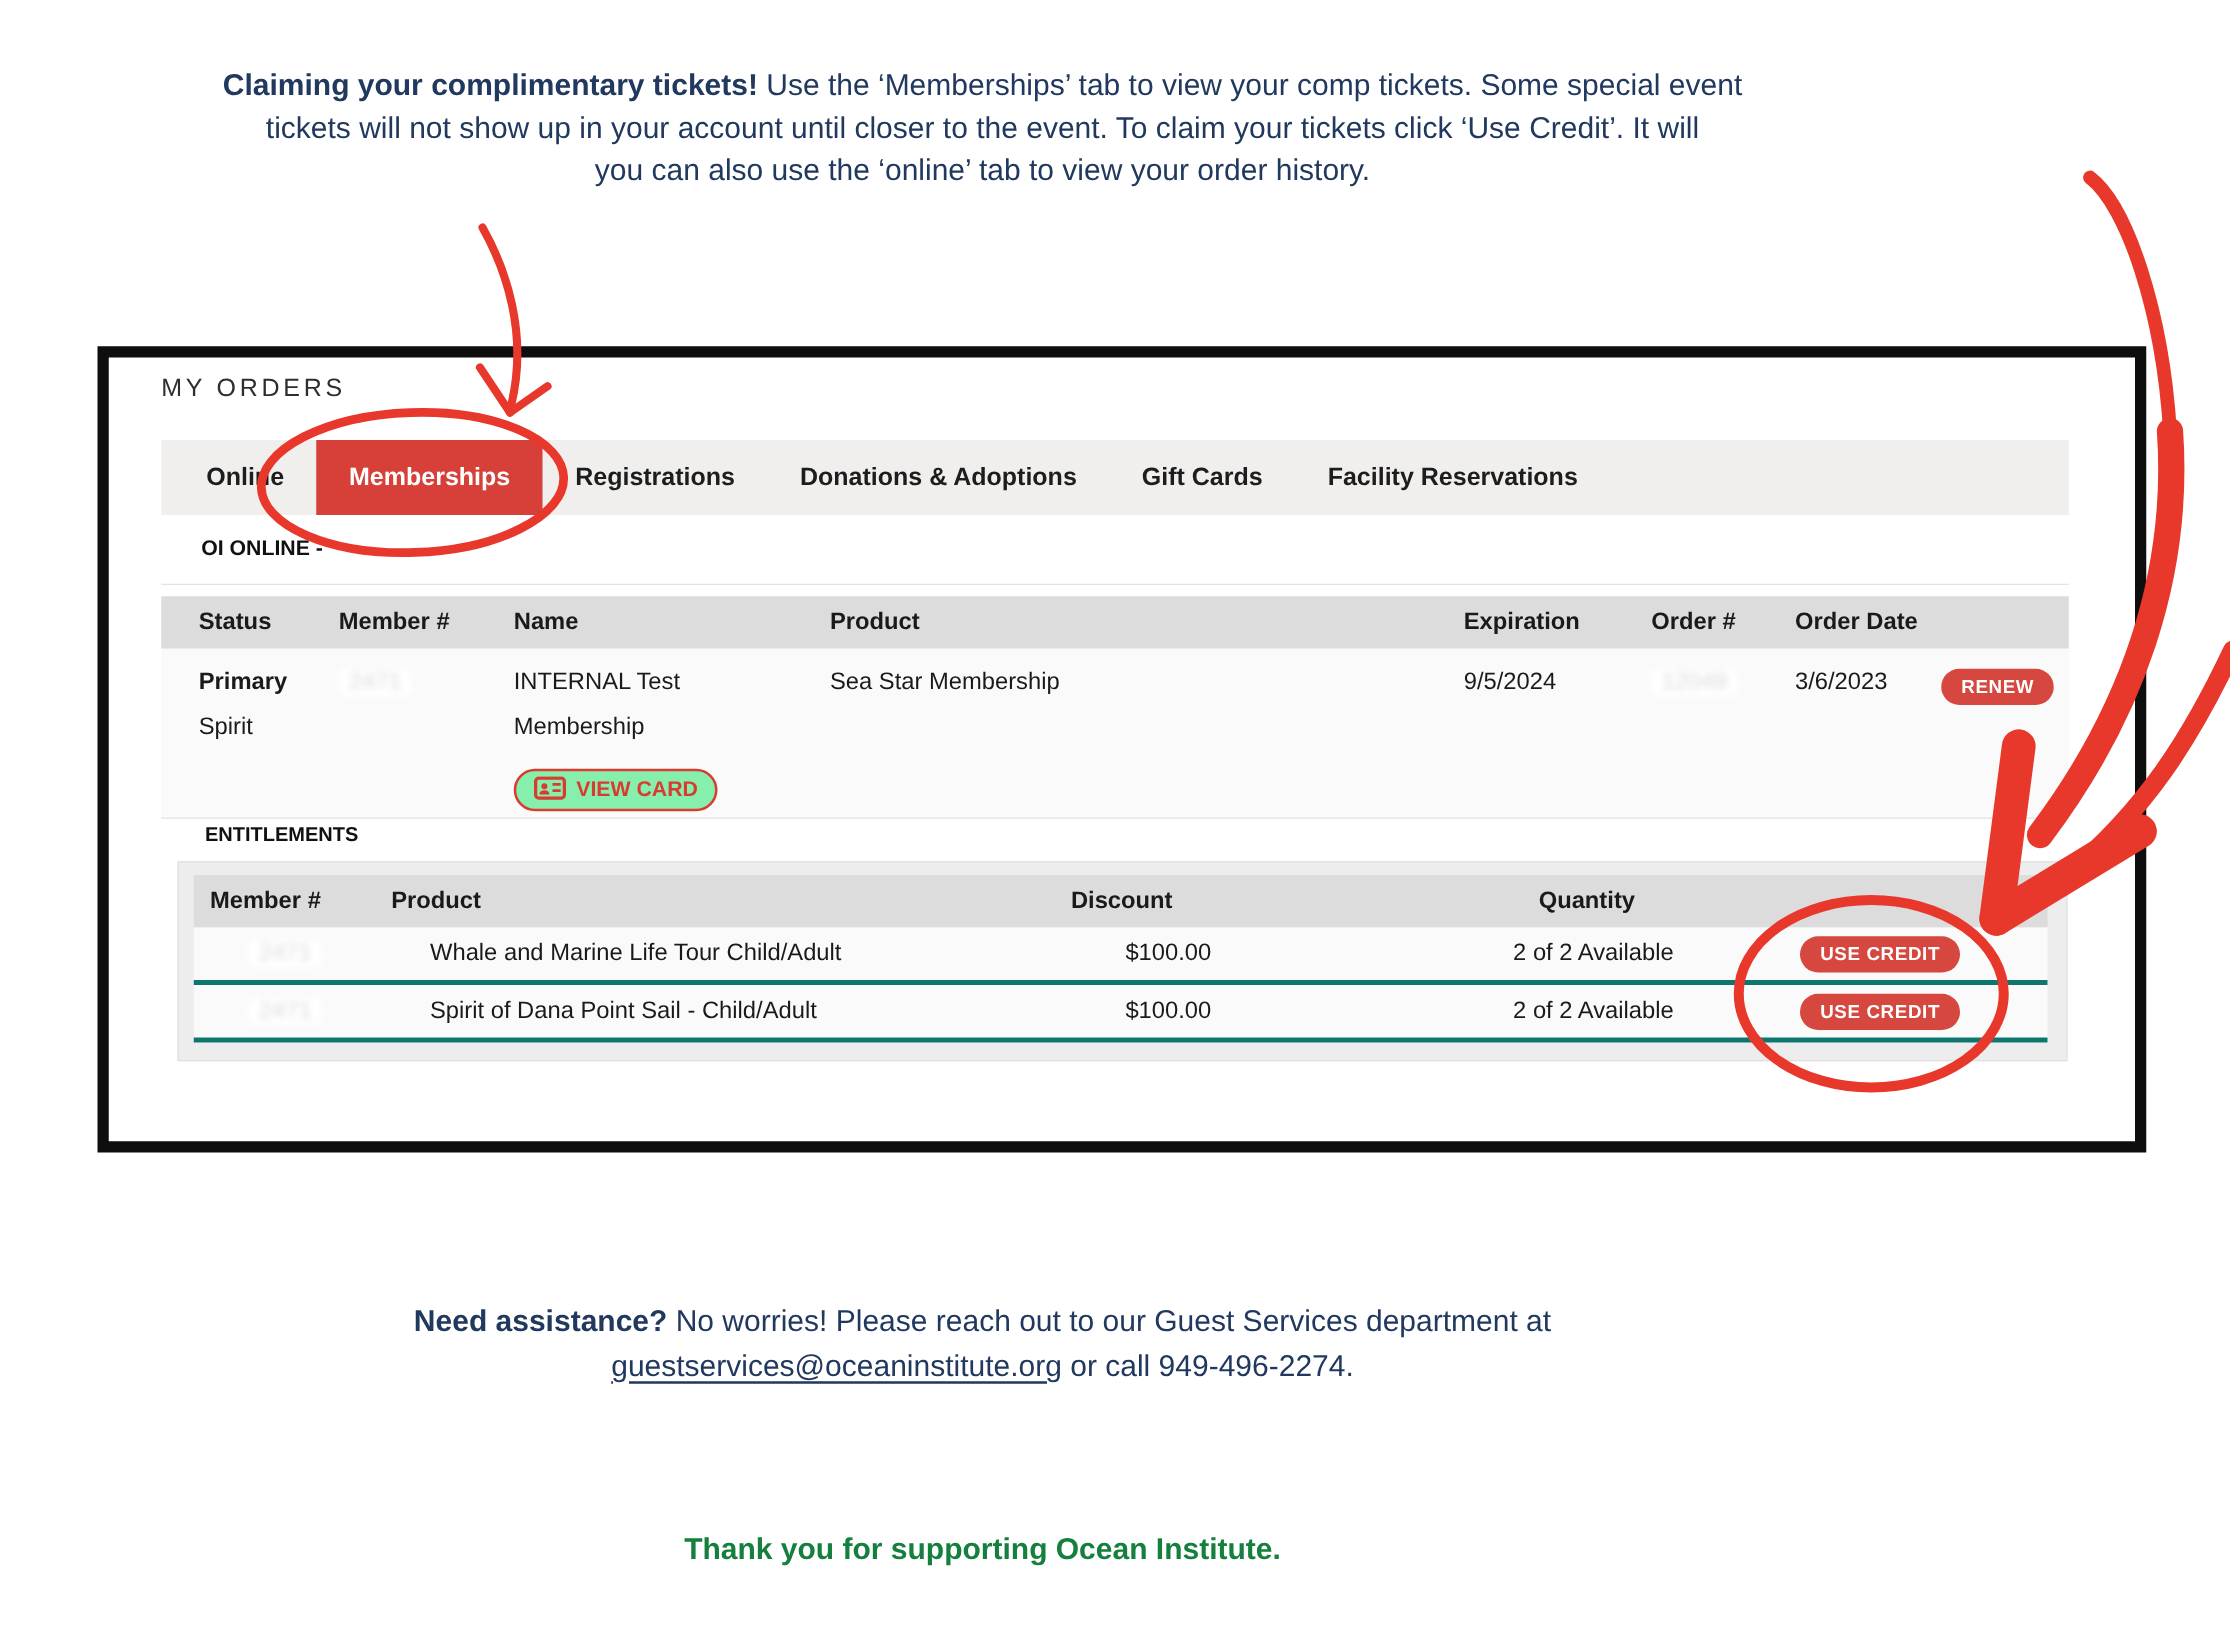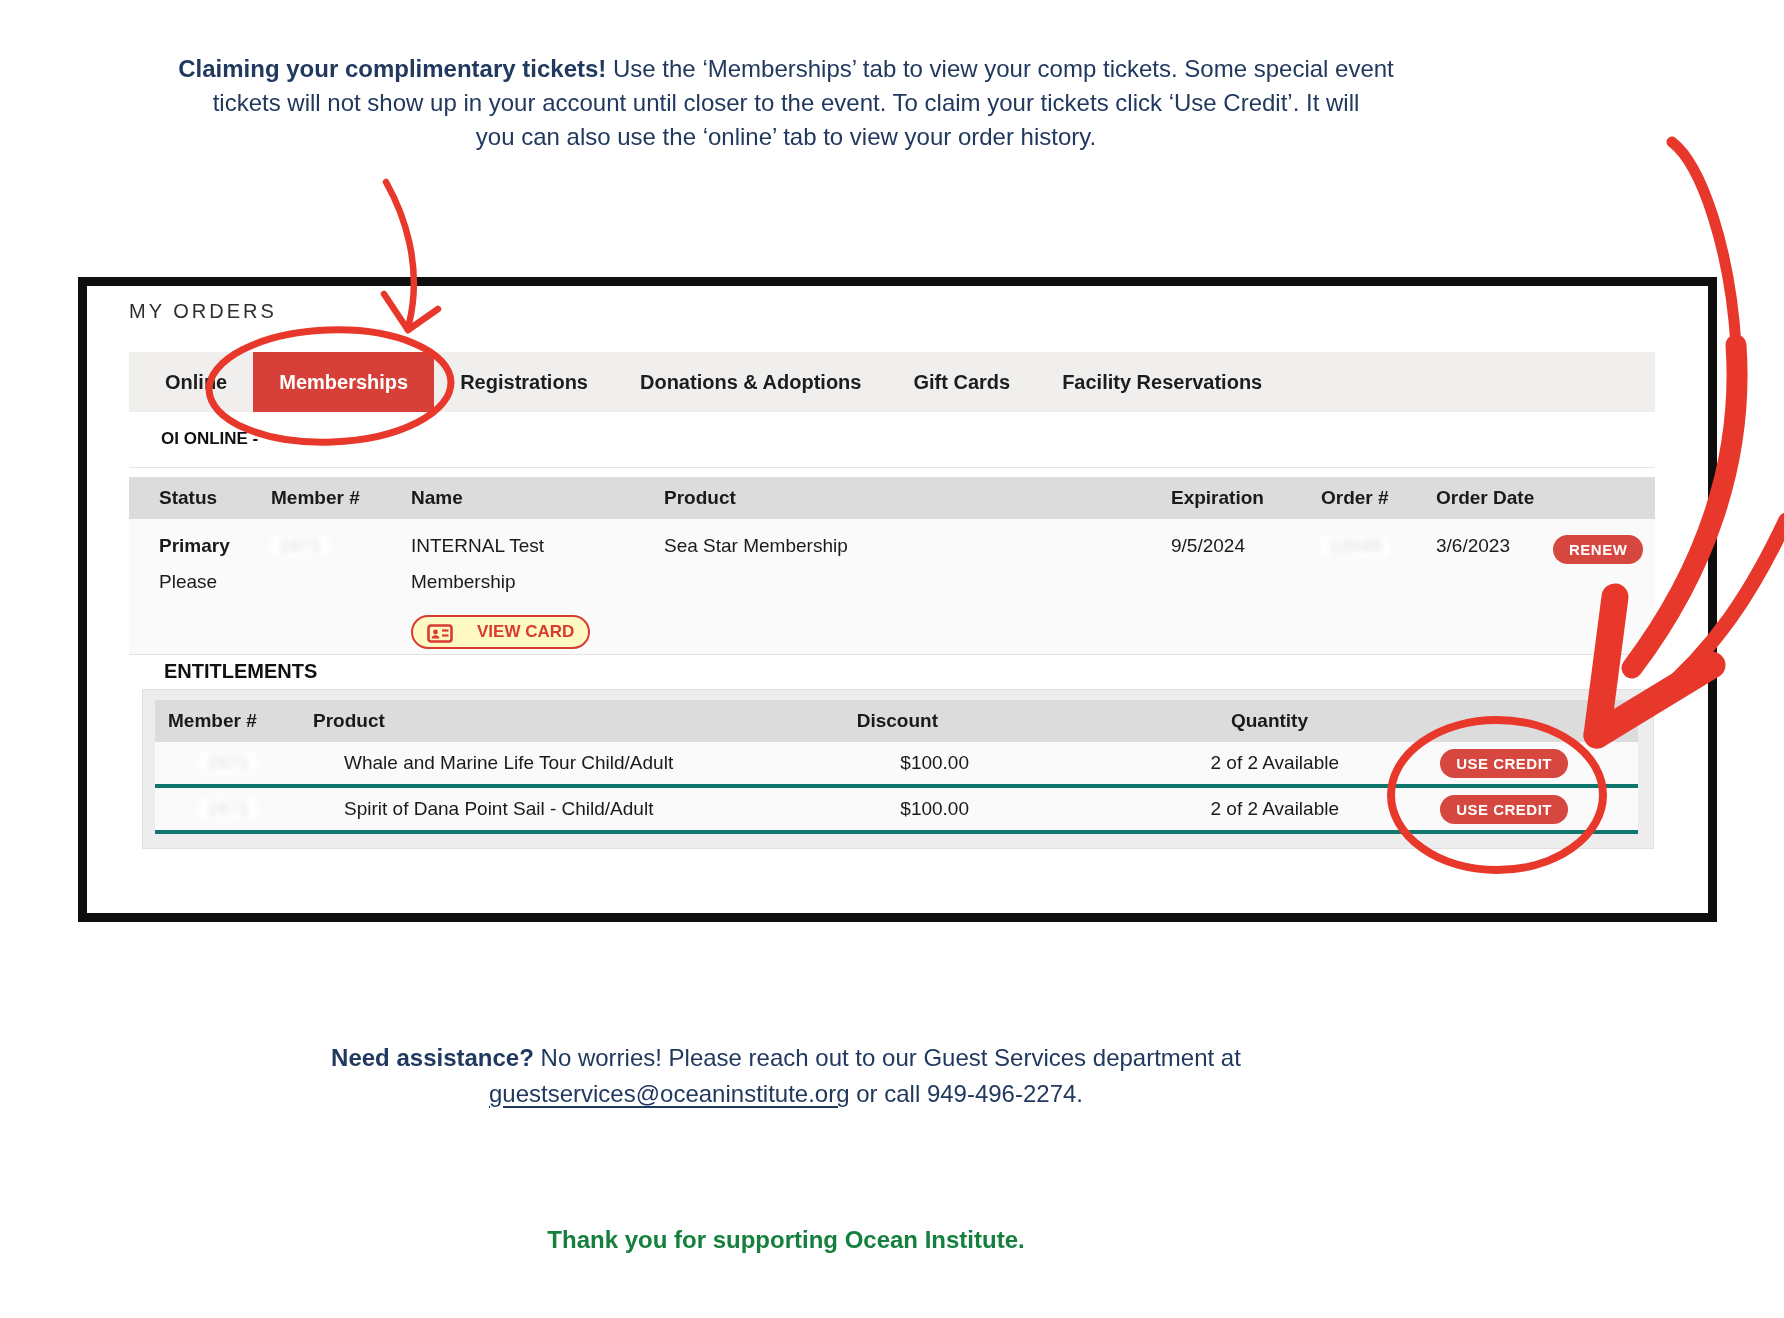--- a/index.html
+++ b/index.html
@@ -41,27 +41,27 @@
   .cell-pad{padding-left:22px;}
   .line2{display:block;margin-top:14px;}
 
   .masked{display:inline-block;color:#dcd9d9;filter:blur(3px);font-size:19px;background:#ffffff;
           padding:0 8px;border-radius:6px;user-select:none;}
 
   .pill-red{display:inline-flex;align-items:center;justify-content:center;background:#d64740;
           color:#ffffff;font-size:15px;font-weight:700;letter-spacing:.5px;border:none;
           border-radius:18px;padding:7px 16px;cursor:pointer;line-height:1;}
   .renew-btn{margin-left:14px;margin-top:0px;}
-  .viewcard-btn{display:inline-flex;align-items:flex-end;gap:24px;margin-top:22px;background:#fef9c3;
+  .viewcard-btn{display:inline-flex;align-items:flex-start;gap:8px;margin-top:22px;background:#86efac;
           color:#d93b31;font-size:17px;font-weight:700;border:2.5px solid #d93b31;
           border-radius:18px;padding:4px 14px;cursor:pointer;line-height:1.3;}
   .viewcard-btn svg{display:block;}
 
   
-  .ent-label{position:absolute;left:77px;top:374px;font-size:20px;font-weight:700;color:#111;}
+  .ent-label{position:absolute;left:77px;top:374px;font-size:16px;font-weight:700;color:#111;}
   .ent-box{position:absolute;left:55px;top:403px;width:1512px;background:#ededed;
            padding:10px 15px 14px 12px;box-sizing:border-box;border:1px solid #e0e0e0;}
   .erow{display:grid;grid-template-columns:145px 530px 95px 370px 1fr;
         padding-left:13px;box-sizing:border-box;font-size:19px;color:#1a1a1a;align-items:center;}
   .ehead{background:#dcdcdc;height:42px;font-weight:700;}
   .edata{background:#fbfafa;height:46px;border-bottom:4px solid #0f766e;padding-left:44px;}
   .col-right{text-align:right;}
   .eaction{text-align:right;padding-right:70px;}
 
   
@@ -100,21 +100,21 @@
         <div>Name</div>
         <div>Product</div>
         <div class="cell-pad">Expiration</div>
         <div class="cell-pad">Order #</div>
         <div class="cell-pad">Order Date</div>
         <div></div>
       </div>
       <div class="mrow mdata">
         <div>
           <b>Primary</b>
-          <span class="line2">Please</span>
+          <span class="line2">Spirit</span>
         </div>
         <div>
           <span class="masked">2471</span>
         </div>
         <div>
           <span>INTERNAL Test</span>
           <span class="line2">Membership</span>
           <button class="viewcard-btn">
             <svg width="26" height="19" viewBox="0 0 26 19">
               <rect x="1.5" y="1.5" width="23" height="16" rx="2.5" fill="none" stroke="#d93b31" stroke-width="2.6"></rect>

